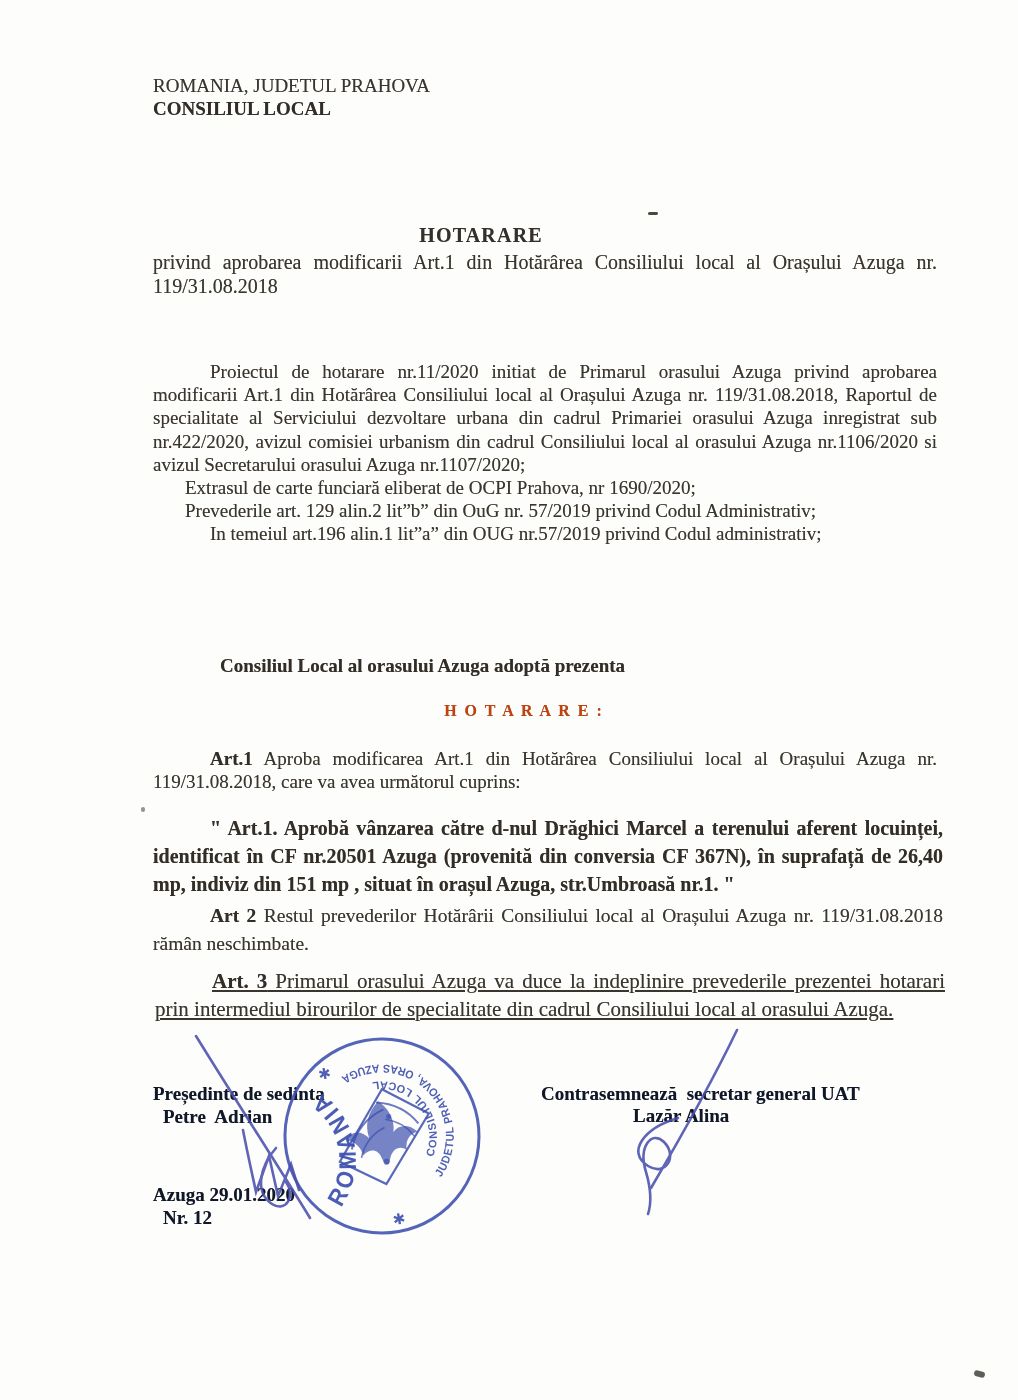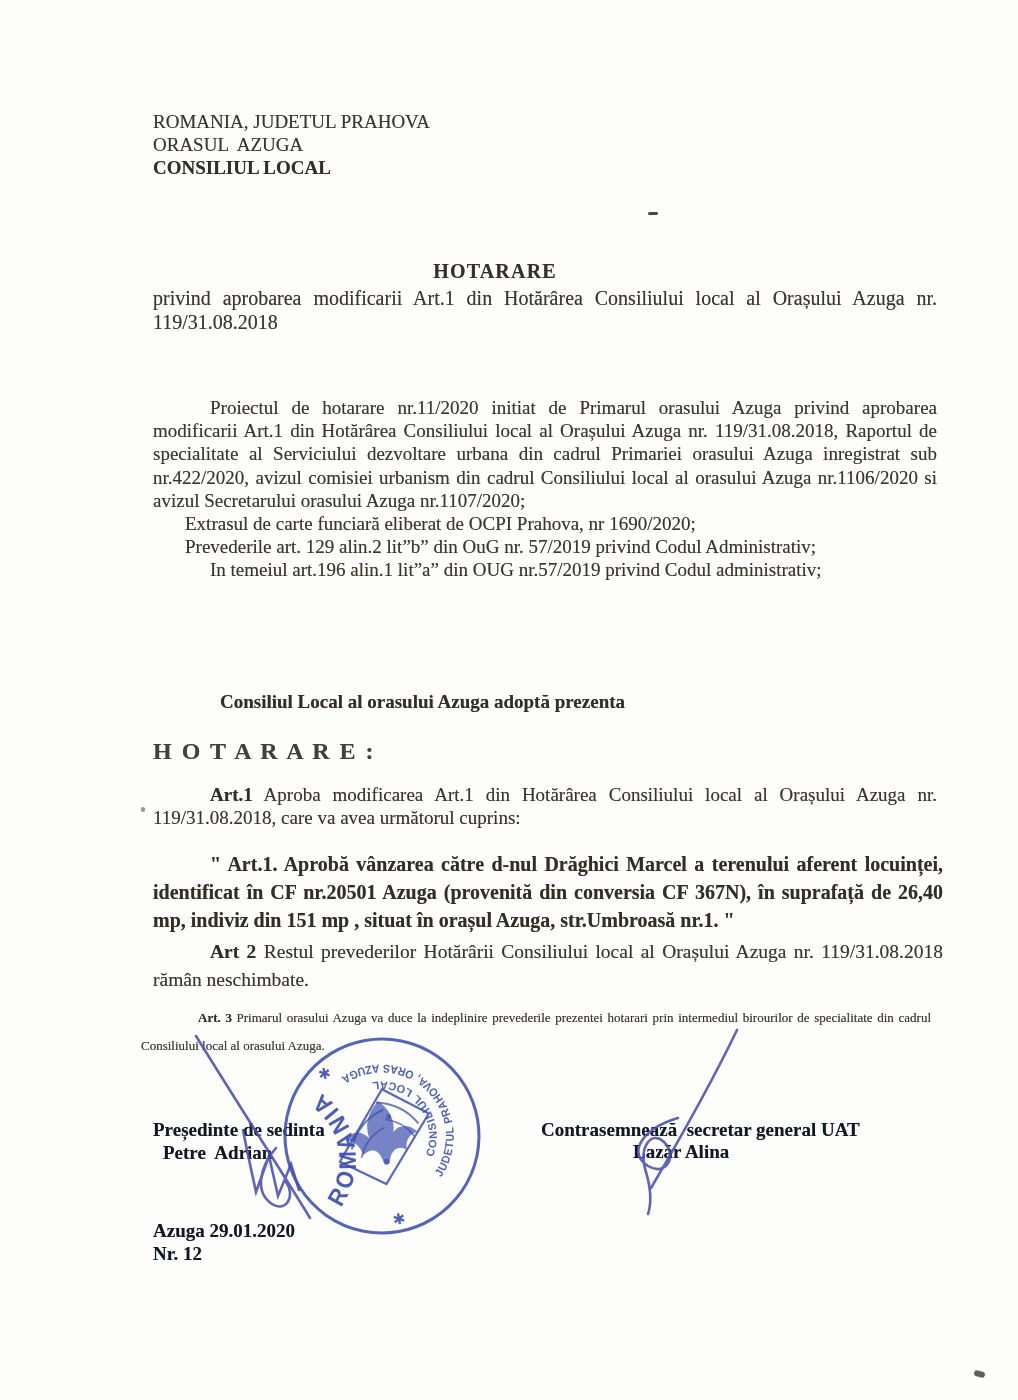--- a/index.html
+++ b/index.html
@@ -4,73 +4,72 @@
 <style>
   html,body{margin:0;padding:0;background:#e8e8e8;}
   .page{
     position:relative;width:1018px;height:1400px;margin:0 auto;
     background:#fdfdfb;overflow:hidden;
     font-family:"Liberation Serif","DejaVu Serif",serif;
     color:#3a362e;
   }
   .page *{box-sizing:border-box;}
   .blk{position:absolute;margin:0;}
-  .soft{text-shadow:0 0 .6px rgba(70,64,55,.55);margin-top:36px;}
+  .soft{text-shadow:0 0 .6px rgba(70,64,55,.55);}
   
   .header-block{left:153px;top:74px;font-size:19px;line-height:23px;}
   .hdr-line{white-space:pre;}
   .b{font-weight:bold;color:#322e27;}
   
-  .title-heading{left:153px;top:224px;width:684px;text-align:center;
+  .title-heading{left:139px;top:224px;width:684px;text-align:center;
     font-size:20px;font-weight:bold;letter-spacing:1.2px;color:#35312a;}
   .title-subject{left:153px;top:250px;width:784px;font-size:20px;
     line-height:24px;text-align:justify;}
   
   .preamble{left:153px;top:360px;width:784px;font-size:19px;line-height:23.2px;}
   .preamble p{margin:0;text-align:justify;}
   .ind-57{text-indent:57px;}
   .ind-32{text-indent:32px;}
   
   .adoption{left:220px;top:655px;font-size:19px;font-weight:bold;color:#322e27;white-space:pre;}
-  .decree-heading{left:153px;top:702px;width:742px;
-    font-size:24px;font-weight:bold;letter-spacing:2px;color:#404040;white-space:pre;}
+  .decree-heading{left:153px;top:702px;width:742px;text-align:center;
+    font-size:16px;font-weight:bold;letter-spacing:2px;color:#c2410c;white-space:pre;}
   .art1{left:153px;top:747px;width:784px;font-size:19px;line-height:23.4px;
     text-align:justify;text-indent:57px;}
   .quote-par{left:153px;top:814px;width:790px;font-size:20px;line-height:28px;
     font-weight:bold;color:#322e27;text-align:justify;text-indent:57px;}
   .art2{left:153px;top:902px;width:790px;font-size:19.5px;line-height:27.5px;
     text-align:justify;text-indent:57px;}
-  .art3{left:141px;top:968px;width:790px;font-size:13px;line-height:27.5px;
-    text-align:justify;text-indent:57px;}
+  .art3{left:155px;top:968px;width:790px;font-size:21px;line-height:27.5px;
+    text-align:justify;text-indent:57px;text-decoration:underline;}
   
   .sig{font-size:19px;font-weight:bold;color:#0f172a;white-space:pre;}
   .president-role{left:153px;top:1083px;}
   .president-name{left:163px;top:1106px;}
   .place-date{left:153px;top:1184px;}
-  .decision-number{left:153px;top:1207px;}
+  .decision-number{left:163px;top:1207px;}
   .countersign-role{left:541px;top:1083px;}
   .countersign-name{left:633px;top:1105px;}
   
   .stamp{position:absolute;left:272px;top:1026px;}
   .stamp text{font-family:"Liberation Sans","DejaVu Sans",sans-serif;fill:#3c4fae;}
   .ink-overlay{position:absolute;left:0;top:0;pointer-events:none;}
   
   .mark{position:absolute;}
   .dash-mark{left:648px;top:212px;width:10px;height:3px;background:#4c4840;border-radius:2px;transform:rotate(-2deg);}
   .speck-br{left:974px;top:1371px;width:11px;height:6px;background:#44403a;border-radius:3px;transform:rotate(15deg);opacity:.85;}
   .speck-left{left:141px;top:807px;width:4px;height:5px;background:#6a665e;border-radius:2px;opacity:.7;}
 </style>
 </head>
 <body>
 
 <div class="page">
 
   <div class="blk header-block soft">
     <div class="hdr-line">ROMANIA, JUDETUL PRAHOVA</div>
-    <div class="hdr-line">ORASUL  AZUGA</div>
     <div class="hdr-line b">CONSILIUL LOCAL</div>
   </div>
 
   <div class="mark dash-mark"></div>
 
   <div class="blk title-heading soft">HOTARARE</div>
   <p class="blk title-subject soft">privind aprobarea  modificarii Art.1 din Hotărârea Consiliului local al Orașului Azuga nr. 119/31.08.2018</p>
 
   <div class="blk preamble soft">
     <p class="ind-57">Proiectul de hotarare nr.11/2020 initiat de Primarul orasului Azuga privind aprobarea modificarii Art.1 din Hotărârea Consiliului local al Orașului Azuga nr. 119/31.08.2018, Raportul de specialitate  al Serviciului dezvoltare urbana din cadrul Primariei orasului Azuga inregistrat sub nr.422/2020, avizul comisiei urbanism din cadrul Consiliului local al orasului Azuga nr.1106/2020 si avizul Secretarului orasului Azuga nr.1107/2020;</p>

